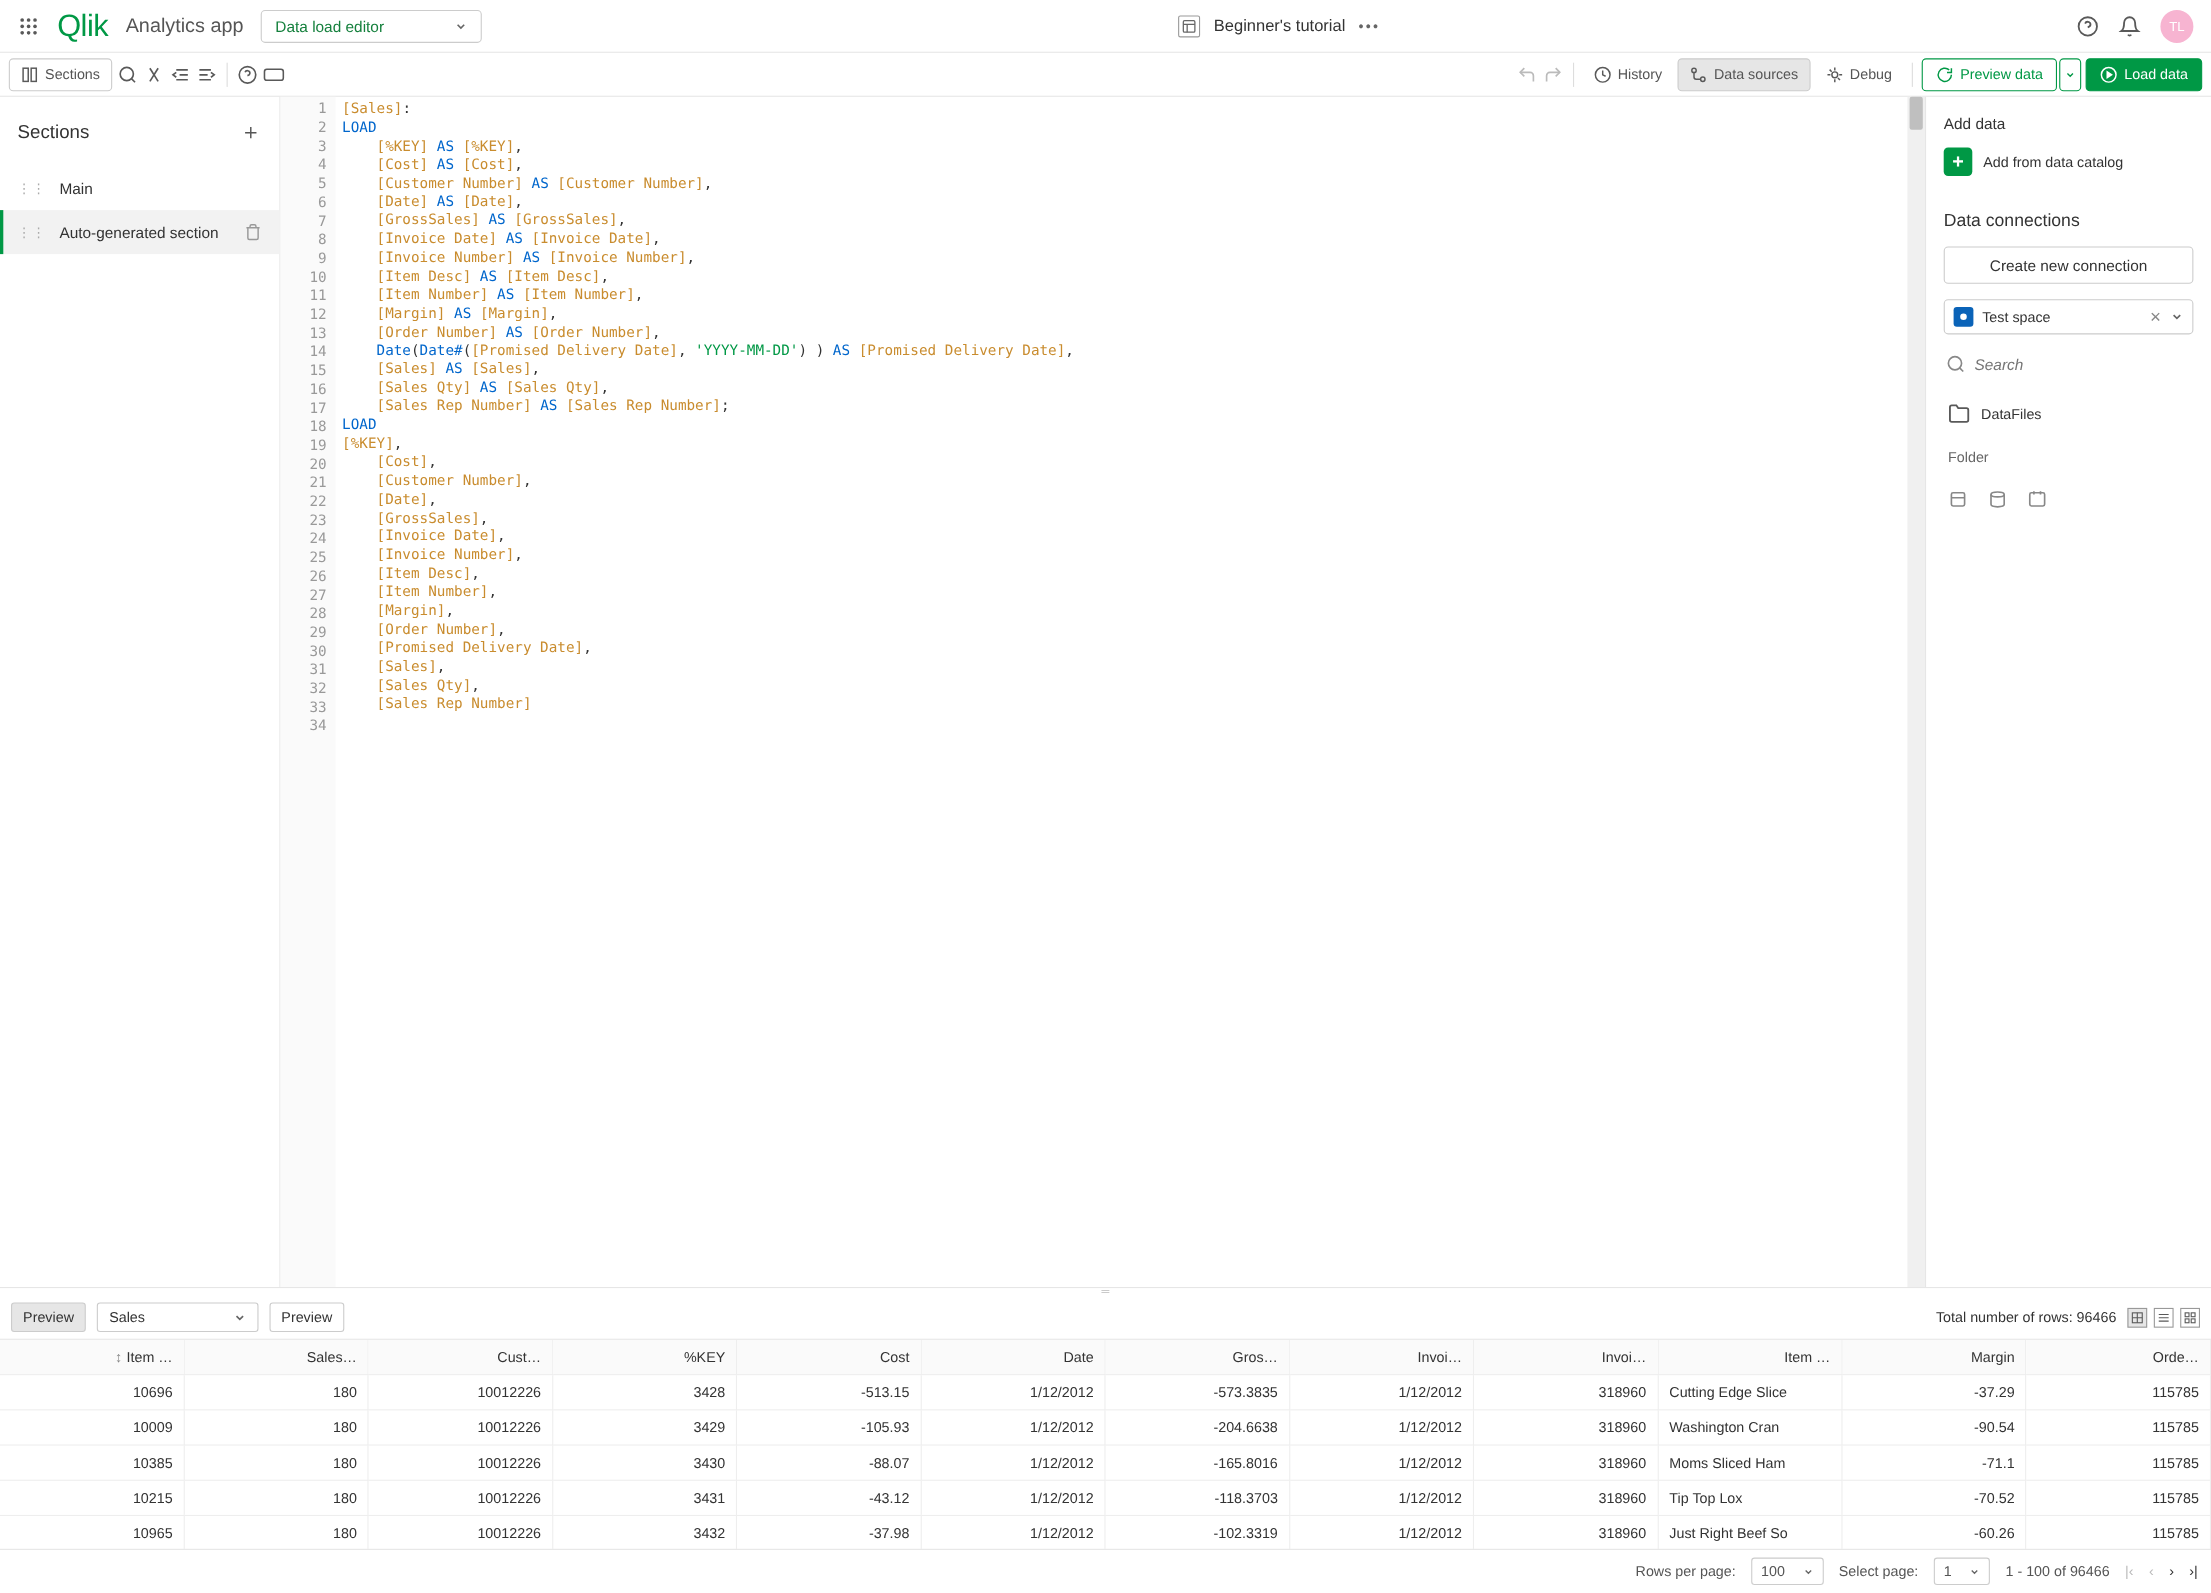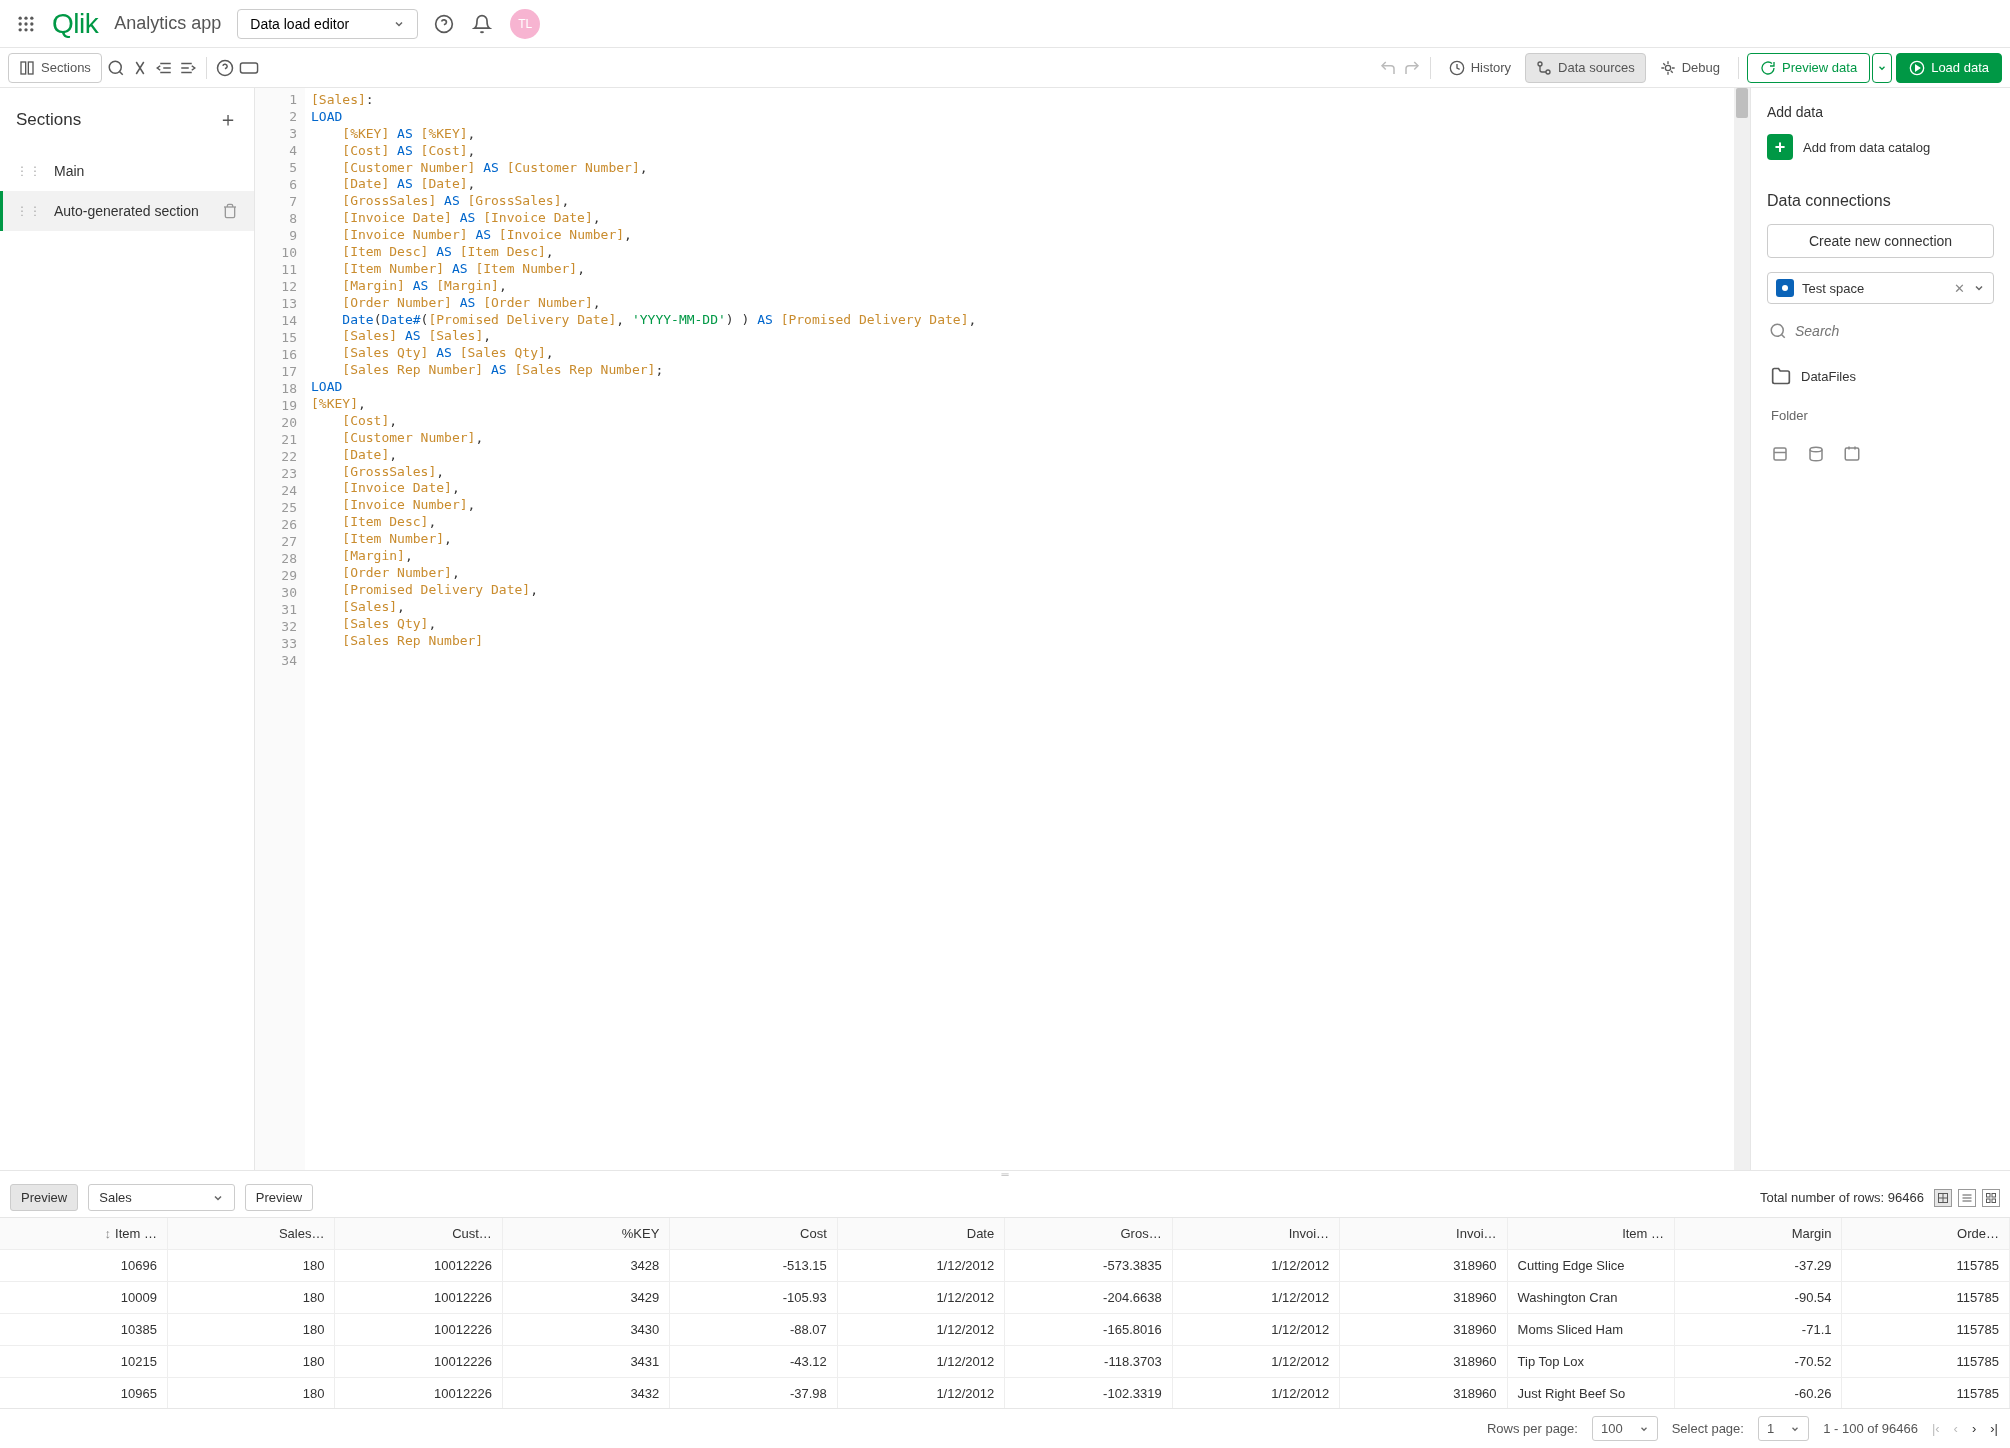--- a/index.html
+++ b/index.html
@@ -4,21 +4,21 @@
 <style>
 * { box-sizing: border-box; margin: 0; padding: 0; }
 body { font-family: -apple-system, BlinkMacSystemFont, "Segoe UI", Arial, sans-serif; font-size: 13px; color: #333; background: #fff; overflow: hidden; }
 .app { display: flex; flex-direction: column; height: 100vh; width: 100vw; }
 
 
 .topbar { height: 48px; display: flex; align-items: center; padding: 0 16px; border-bottom: 1px solid #e6e6e6; gap: 16px; }
 .grid-icon svg { width: 20px; height: 20px; }
 .qlik-logo { font-size: 28px; font-weight: 400; color: #009845; letter-spacing: -0.5px; }
 .app-name { font-size: 18px; color: #555; }
-.dropdown-mode { display: flex; align-items: center; border: 1px solid #ccc; border-radius: 4px; padding: 6px 12px; gap: 44px; font-size: 14px; color: #000000; cursor: pointer; }
+.dropdown-mode { display: flex; align-items: center; border: 1px solid #ccc; border-radius: 4px; padding: 6px 12px; gap: 64px; font-size: 14px; color: #15803d; cursor: pointer; }
 .topbar-center { flex: 1; display: flex; align-items: center; justify-content: center; gap: 12px; }
 .tut-icon { width: 20px; height: 20px; border: 1px solid #999; display: flex; align-items: center; justify-content: center; border-radius: 2px; font-size: 11px; }
 .tut-title { font-size: 15px; color: #333; }
 .dots { color: #666; letter-spacing: 2px; cursor: pointer; }
 .topbar-right { display: flex; align-items: center; gap: 18px; justify-content: flex-end; }
 .icon-btn { width: 20px; height: 20px; display: flex; align-items: center; justify-content: center; cursor: pointer; color: #595959; }
 .avatar { width: 30px; height: 30px; border-radius: 50%; background: #f7b4d1; display: flex; align-items: center; justify-content: center; font-size: 12px; color: #fff; font-weight: 500; }
 
 
 .toolbar { height: 40px; display: flex; align-items: center; border-bottom: 1px solid #e6e6e6; padding: 0 8px; gap: 4px; }
@@ -125,20 +125,30 @@
     </span>
     <span class="qlik-logo">Qlik</span>
     <span class="app-name">Analytics app</span>
     <div class="dropdown-mode">
       <span>Data load editor</span>
       <span>
         <svg width="12" height="12" viewBox="0 0 24 24" fill="none" stroke="#666" stroke-width="3">
             <polyline points="6 9 12 15 18 9"></polyline>
           </svg>
       </span>
+    </div>
+    <div class="topbar-center">
+      <span class="tut-icon">
+        <svg width="14" height="14" viewBox="0 0 24 24" fill="none" stroke="#666" stroke-width="2">
+            <rect x="3" y="3" width="18" height="18" rx="2"></rect>
+            <path d="M3 9h18M9 21V9"></path>
+          </svg>
+      </span>
+      <span class="tut-title">Beginner's tutorial</span>
+      <span class="dots">•••</span>
     </div>
     <div class="topbar-right">
       <span class="icon-btn">
         <svg width="20" height="20" viewBox="0 0 24 24" fill="none" stroke="#595959" stroke-width="2">
             <circle cx="12" cy="12" r="10"></circle>
             <path d="M9.09 9a3 3 0 0 1 5.83 1c0 2-3 3-3 3"></path>
             <line x1="12" y1="17" x2="12" y2="17"></line>
           </svg>
       </span>
       <span class="icon-btn">

